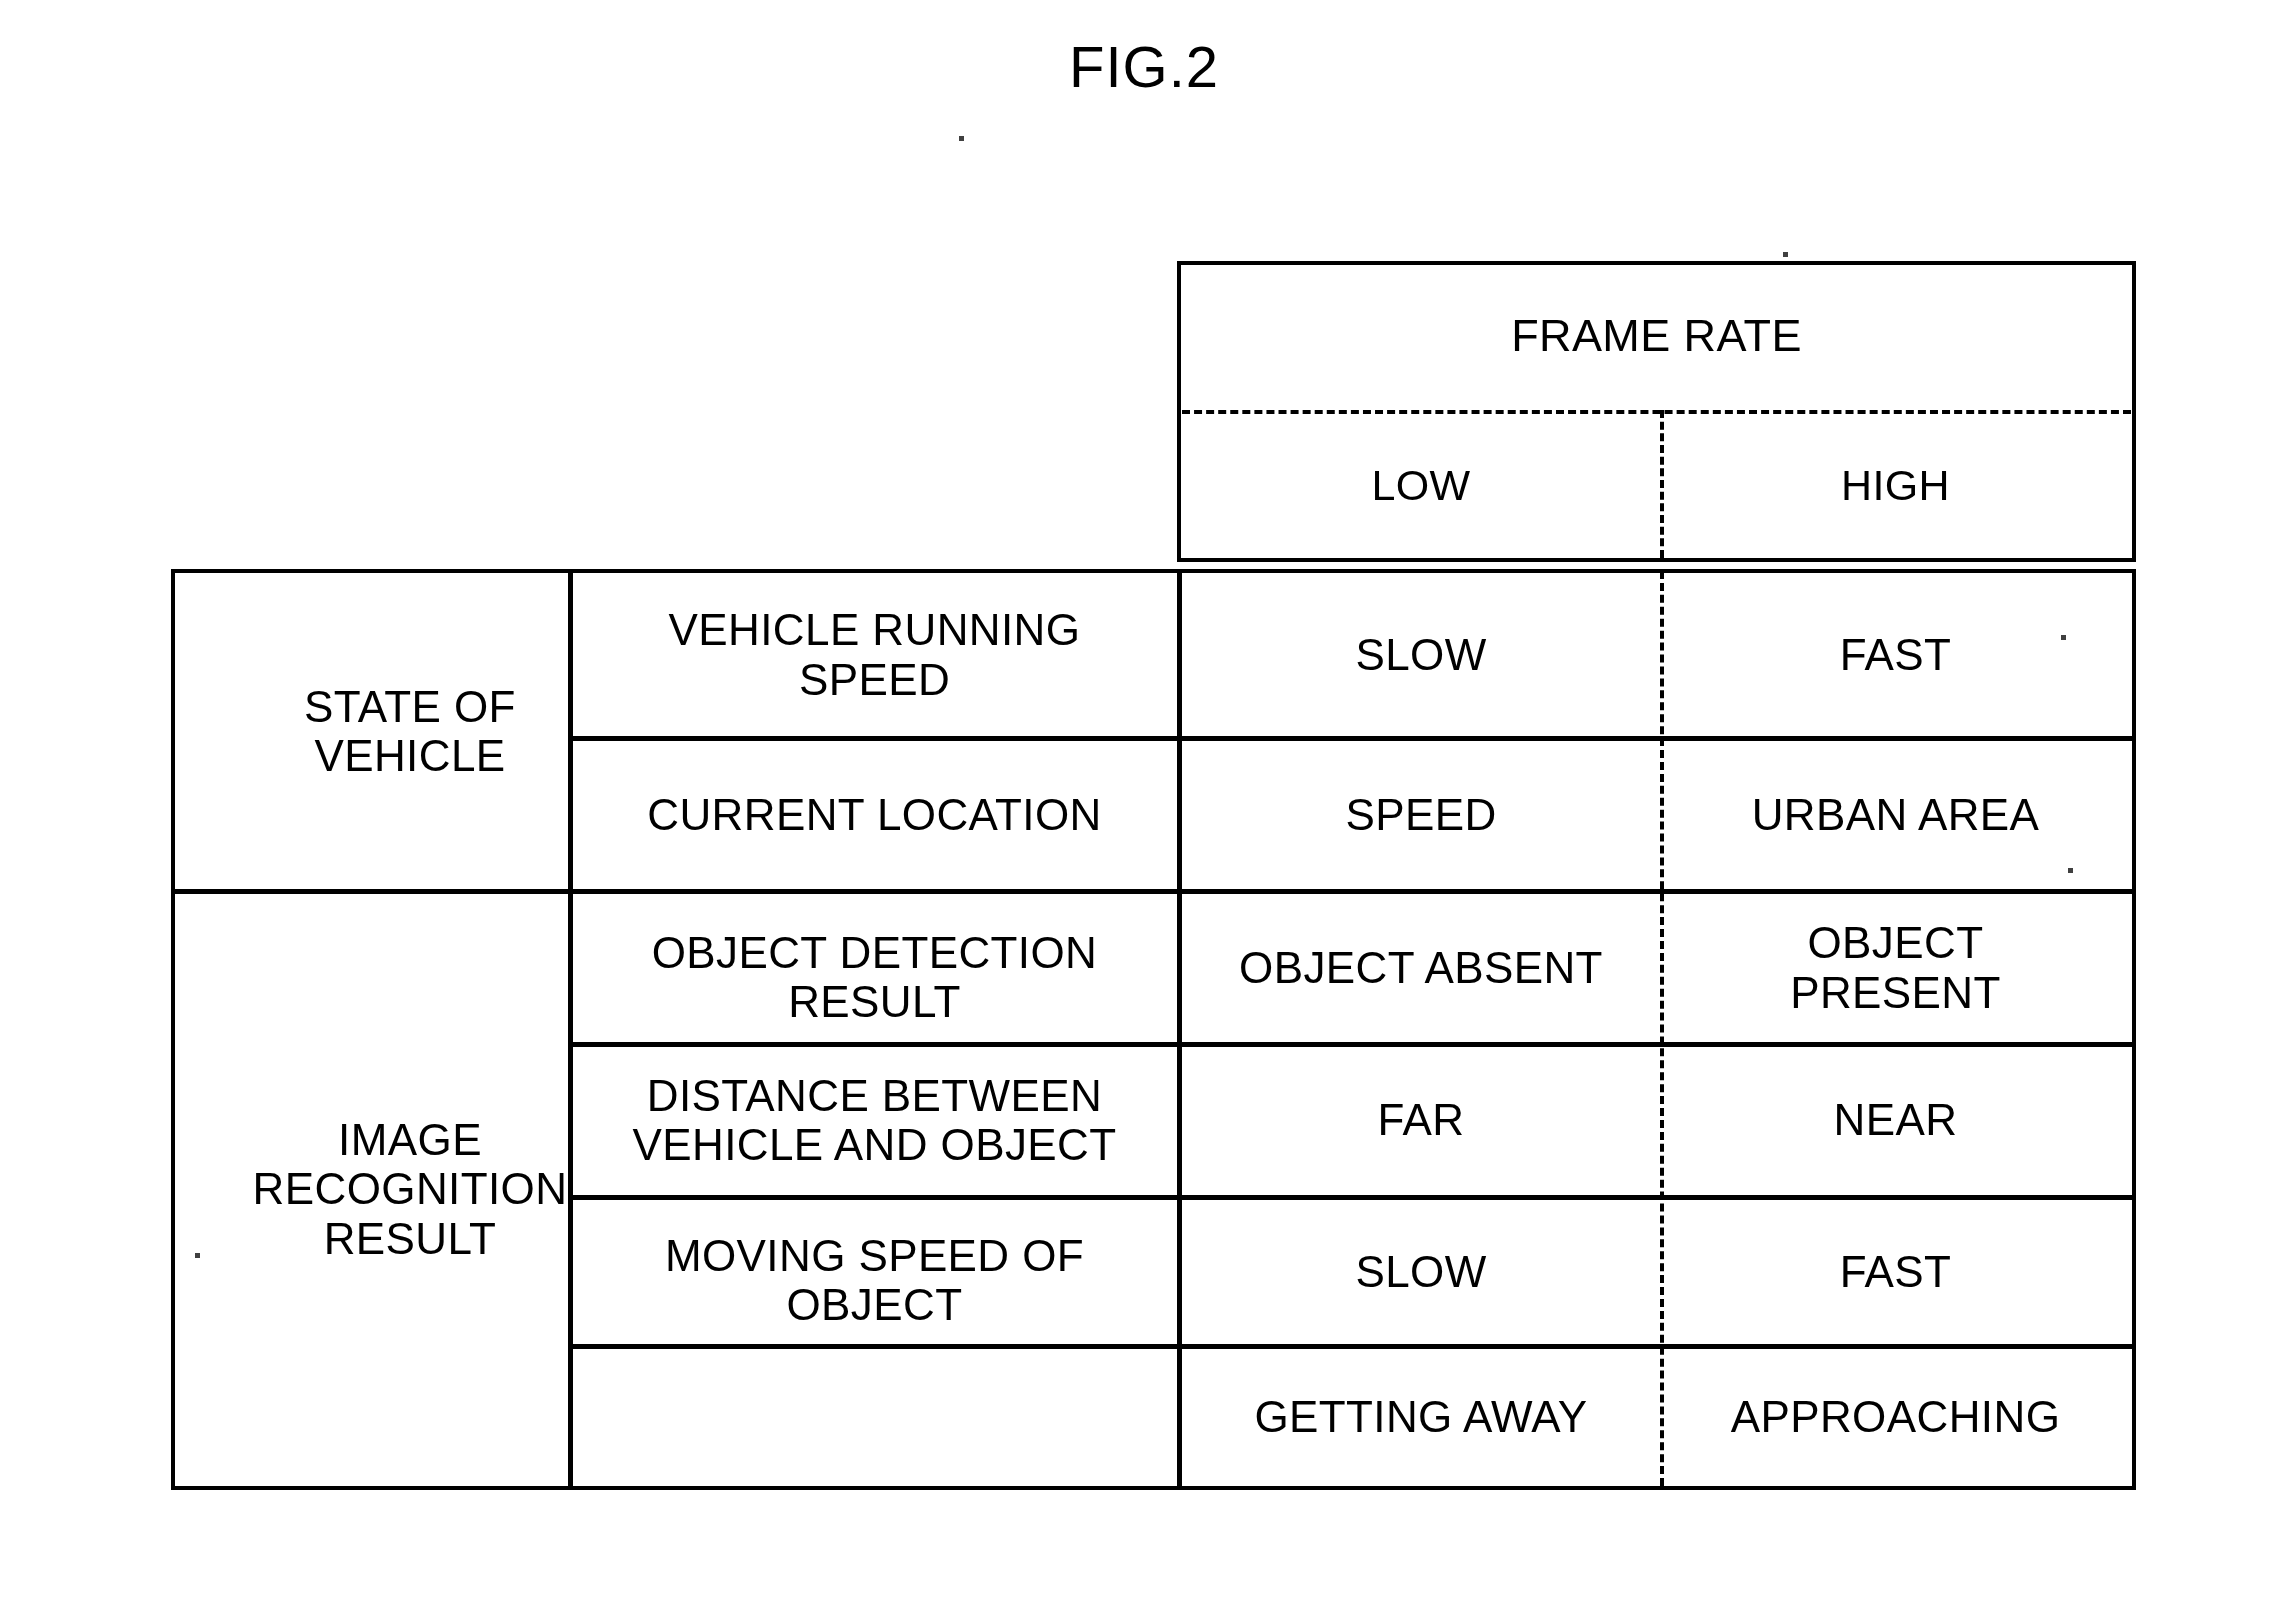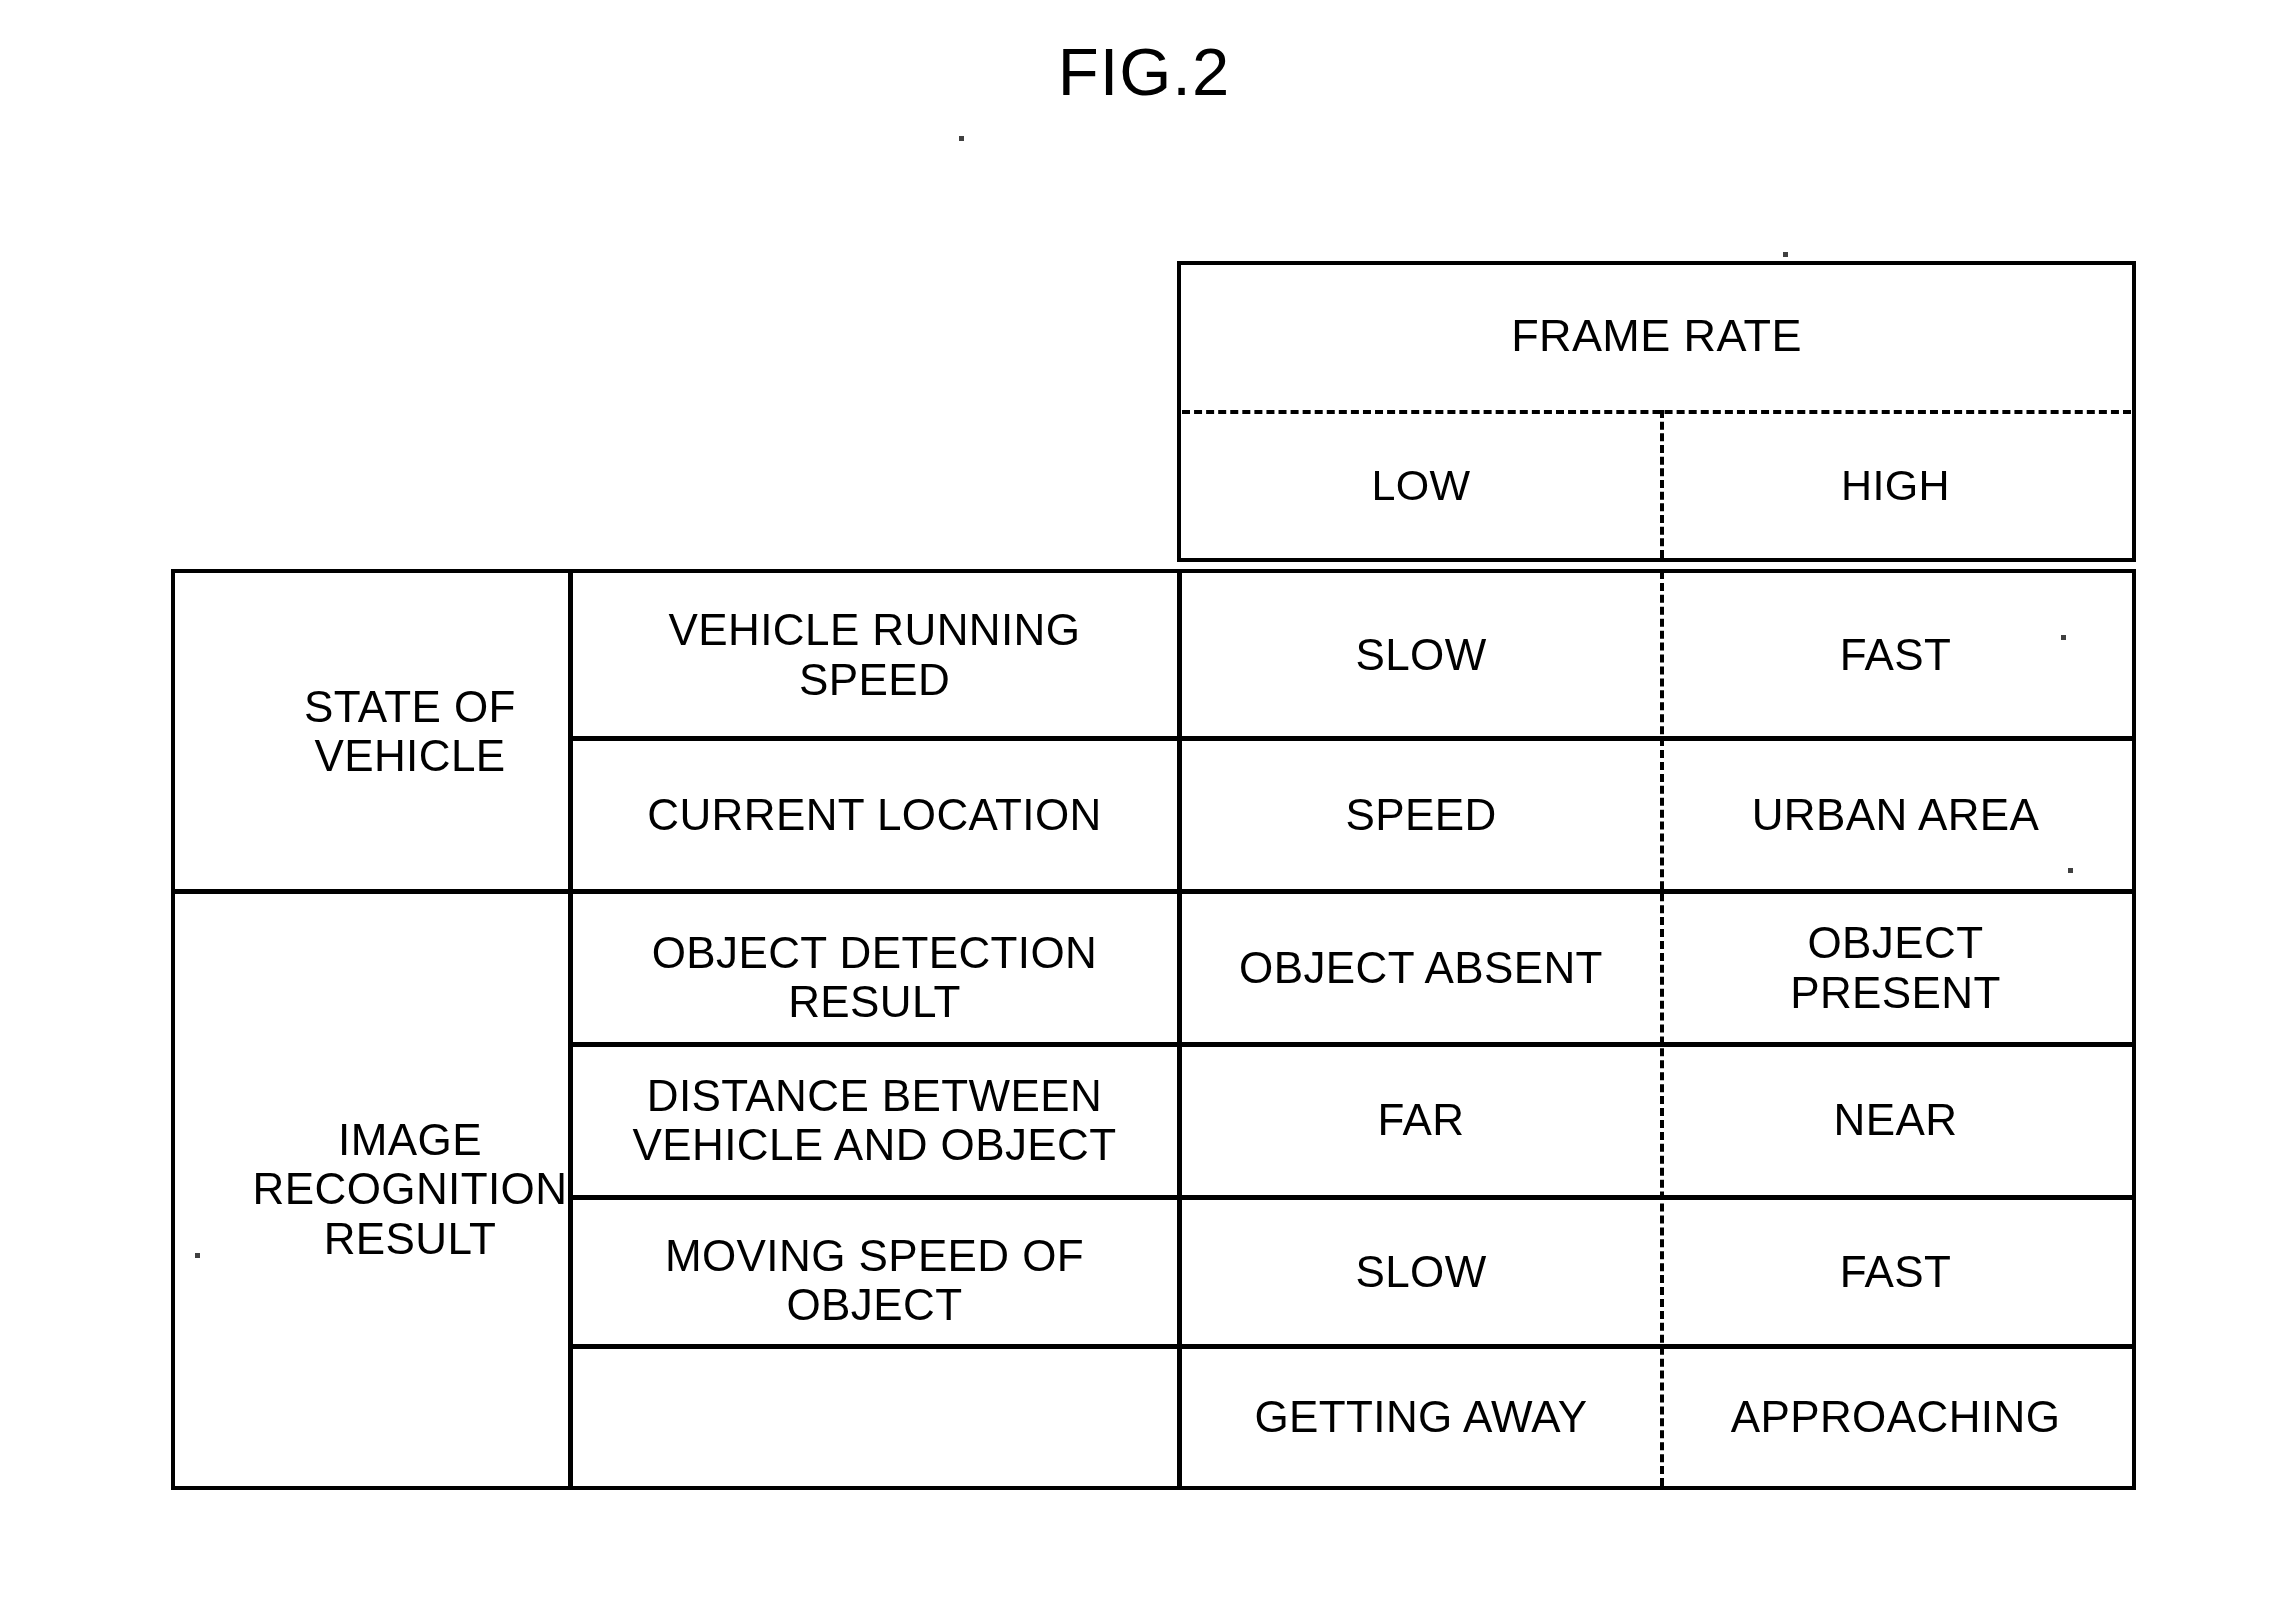--- a/index.html
+++ b/index.html
@@ -16,21 +16,21 @@
     overflow: hidden;
   }
 
   
   #figure-title {
     position: absolute;
     left: 0;
     top: 33px;
     width: 2288px;
     text-align: center;
-    font-size: 67px;
+    font-size: 58px;
     letter-spacing: 1px;
     font-weight: 400;
     color: #000;
   }
 
   
   
 
   #diagram {
     position: absolute;

